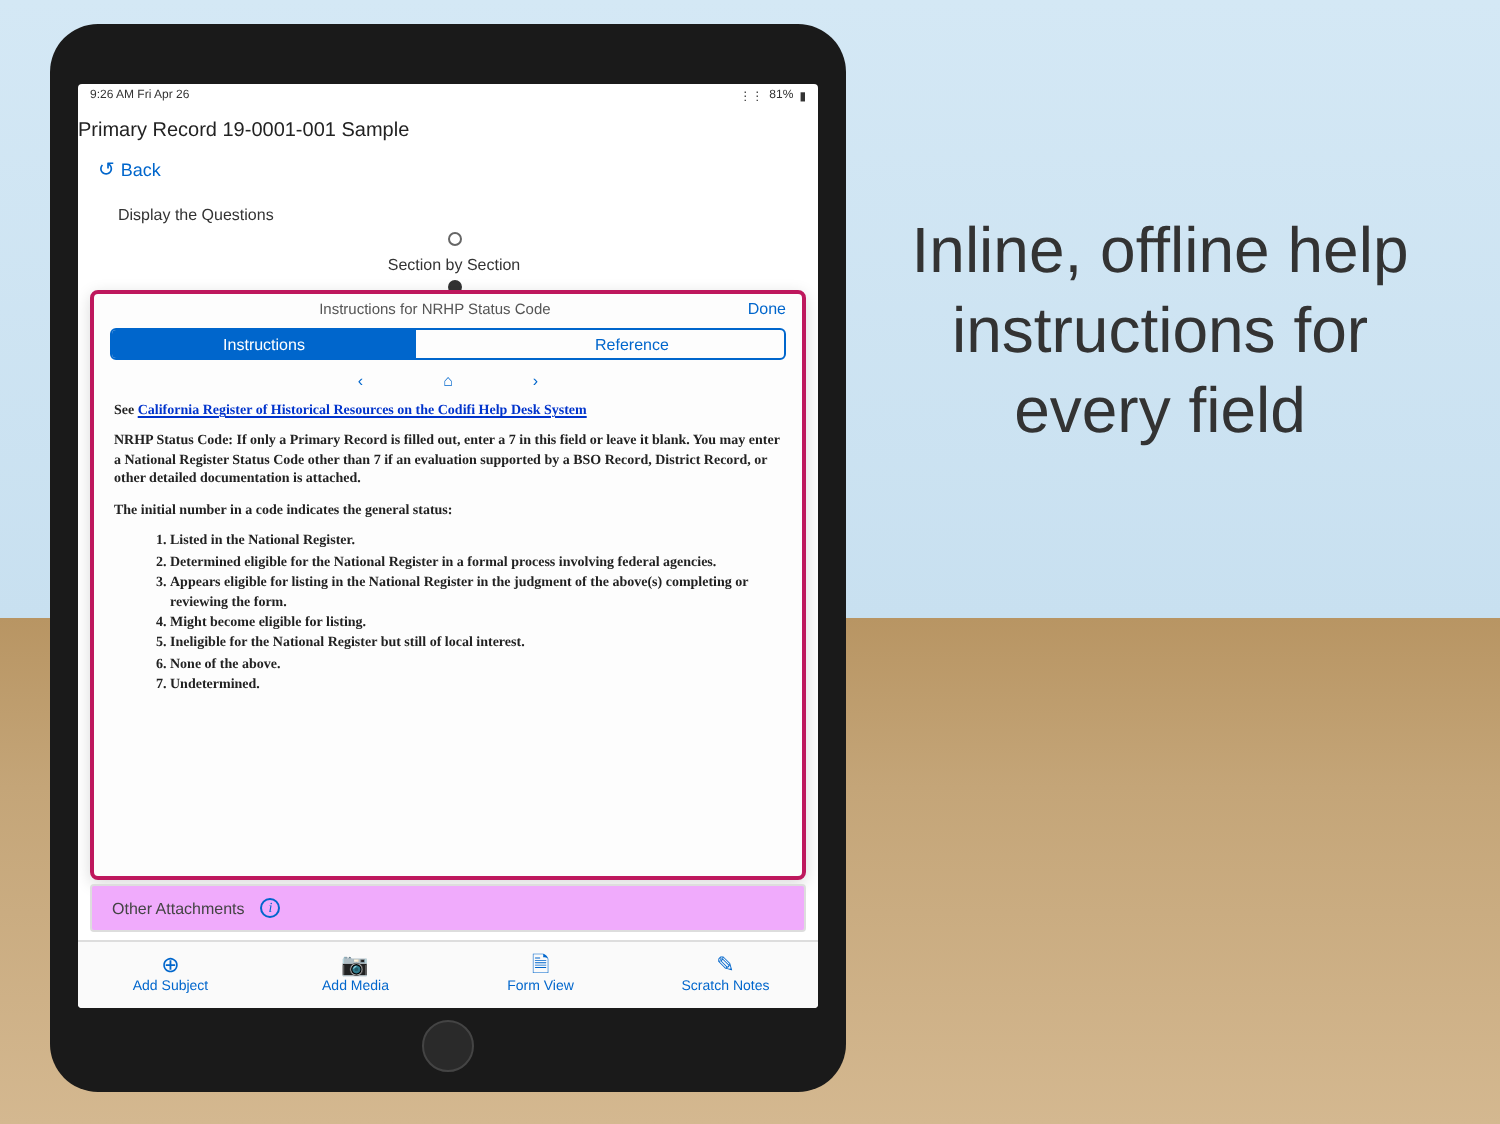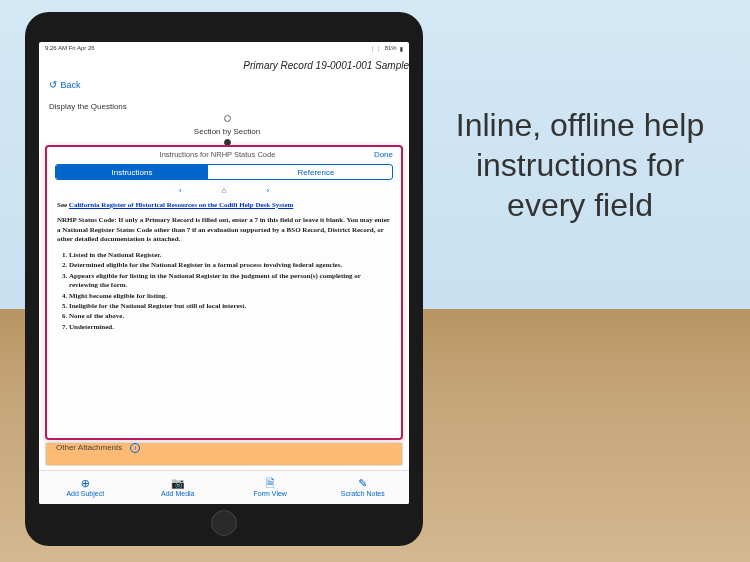--- a/index.html
+++ b/index.html
@@ -50,38 +50,37 @@
       height: 12px;
       display: flex;
       justify-content: space-between;
       align-items: center;
       padding: 0 6px;
       font-size: 6px;
       color: #333;
     }
     .status-right { display: flex; gap: 3px; align-items: center; }
     .page-title {
-      text-align: right;
+      text-align: left;
       font-size: 10px;
       font-weight: 400;
       padding: 6px 0;
       color: #222;
-      font-style: italic;
     }
     .back-row {
       padding: 2px 10px 8px;
       color: #0066cc;
       font-size: 9px;
       display: flex;
       align-items: center;
       gap: 3px;
     }
     .back-arrow { font-size: 10px; }
     .display-section {
-      padding: 4px 10px;
+      padding: 4px 20px;
       font-size: 8px;
       color: #333;
     }
     .display-label { margin-bottom: 4px; }
     .radio-row {
       display: flex;
       align-items: center;
       gap: 5px;
       margin-left: 6px;
       margin-bottom: 3px;
@@ -147,31 +146,32 @@
       padding: 4px 10px;
       font-size: 7px;
       line-height: 1.35;
       color: #222;
       font-family: Georgia, serif;
       font-weight: bold;
     }
     .modal-body .see-line { margin-bottom: 6px; }
     .modal-body a { color: #0033cc; text-decoration: underline; }
     .modal-body p { margin-bottom: 6px; }
-    .modal-body ol { margin-left: 12px; }
+    .modal-body ol { margin-left: 28px; }
     .modal-body ol li { margin-bottom: 1px; }
     .attach-row {
       position: absolute;
       left: 6px; right: 6px;
       bottom: 38px;
       height: 24px;
-      background: #fdba74;
+      background: #f0abfc;
       border: 1px solid #ddd;
       border-radius: 2px;
       display: flex;
+      align-items: center;
       padding: 0 10px;
       font-size: 8px;
       color: #444;
       gap: 8px;
     }
     .info-icon {
       width: 10px; height: 10px;
       border: 1px solid #0066cc;
       border-radius: 50%;
       color: #0066cc;
@@ -259,24 +259,25 @@
       <div class="nav-arrows">
         <span>‹</span>
         <span>⌂</span>
         <span>›</span>
       </div>
       <div class="modal-body">
         <p class="see-line">
           <span>See </span><a href="#">California Register of Historical Resources on the Codifi Help Desk System</a>
         </p>
         <p>NRHP Status Code: If only a Primary Record is filled out, enter a 7 in this field or leave it blank. You may enter a National Register Status Code other than 7 if an evaluation supported by a BSO Record, District Record, or other detailed documentation is attached.</p>
+        <p>The initial number in a code indicates the general status:</p>
         <ol>
           <li>Listed in the National Register.</li>
           <li>Determined eligible for the National Register in a formal process involving federal agencies.</li>
-          <li>Appears eligible for listing in the National Register in the judgment of the person(s) completing or reviewing the form.</li>
+          <li>Appears eligible for listing in the National Register in the judgment of the above(s) completing or reviewing the form.</li>
           <li>Might become eligible for listing.</li>
           <li>Ineligible for the National Register but still of local interest.</li>
           <li>None of the above.</li>
           <li>Undetermined.</li>
         </ol>
       </div>
     </div>
 
     <div class="attach-row">
       <span>Other Attachments</span>

